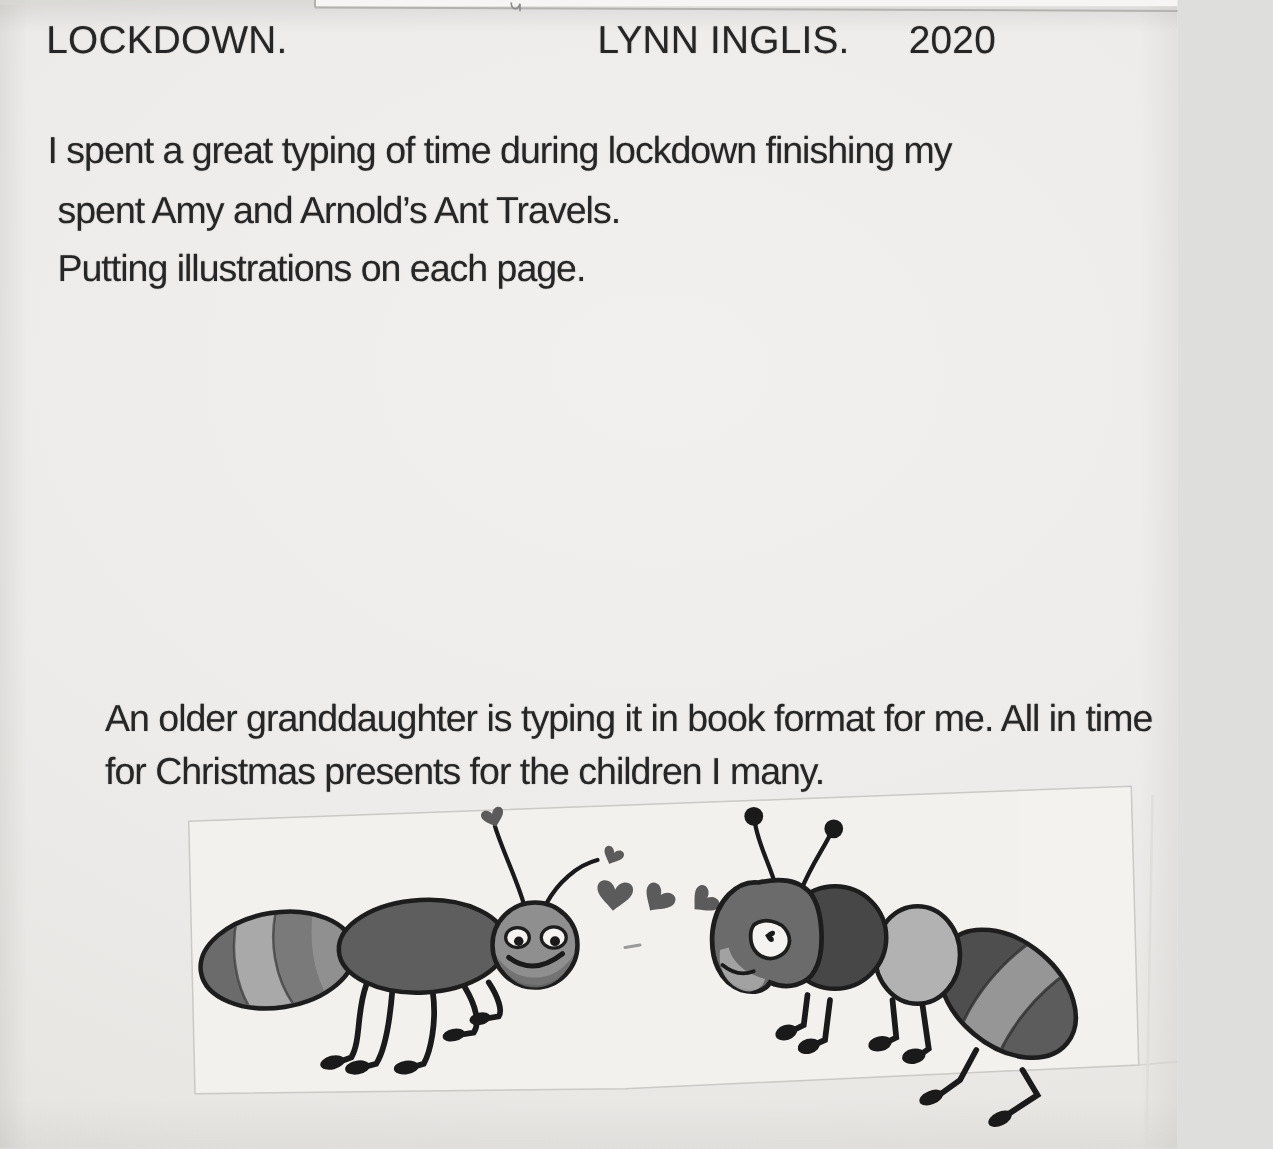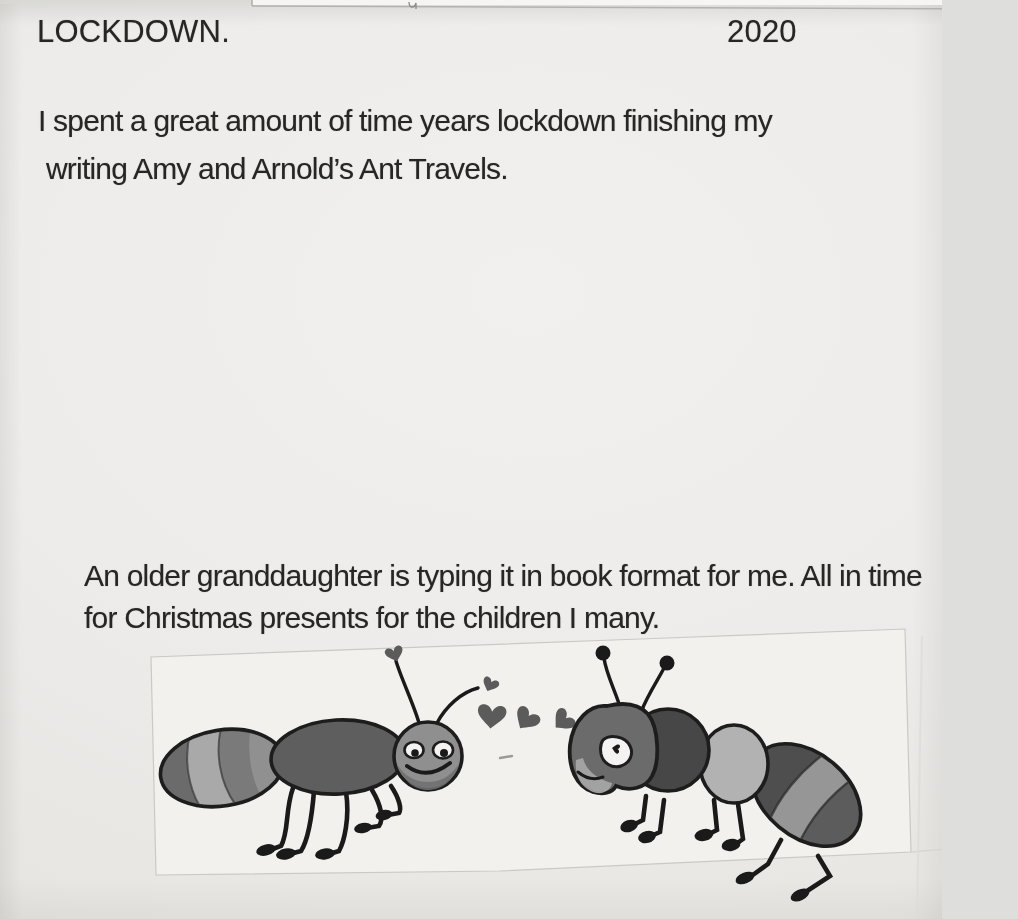--- a/index.html
+++ b/index.html
@@ -168,26 +168,28 @@
         <ellipse cx="731" cy="845" rx="9.5" ry="6" transform="rotate(-10 731 845)"></ellipse>
         <ellipse cx="745" cy="878" rx="10" ry="5.5" transform="rotate(-22 745 878)"></ellipse>
         <ellipse cx="800" cy="895" rx="10" ry="5.5" transform="rotate(-25 800 895)"></ellipse>
       </g>
     </g>
   </svg>
 
   <div class="textlayer">
     <header class="doc-header">
       <span class="title">LOCKDOWN.</span>
+      <span class="author">LYNN INGLIS.</span>
       <span class="year">2020</span>
     </header>
 
     <div class="para p1">
-      <div class="line">I spent a great amount of time years lockdown finishing my</div>
-      <div class="line shift8">writing Amy and Arnold’s Ant Travels.</div>
+      <div class="line">I spent a great typing of time during lockdown finishing my</div>
+      <div class="line shift8">spent Amy and Arnold’s Ant Travels.</div>
+      <div class="line shift8">Putting illustrations on each page.</div>
     </div>
 
 
     <div class="para p3">
       <div class="line">An older granddaughter is typing it in book format for me. All in time</div>
       <div class="line">for Christmas presents for the children I many.</div>
     </div>
   </div>
 
 </div>

